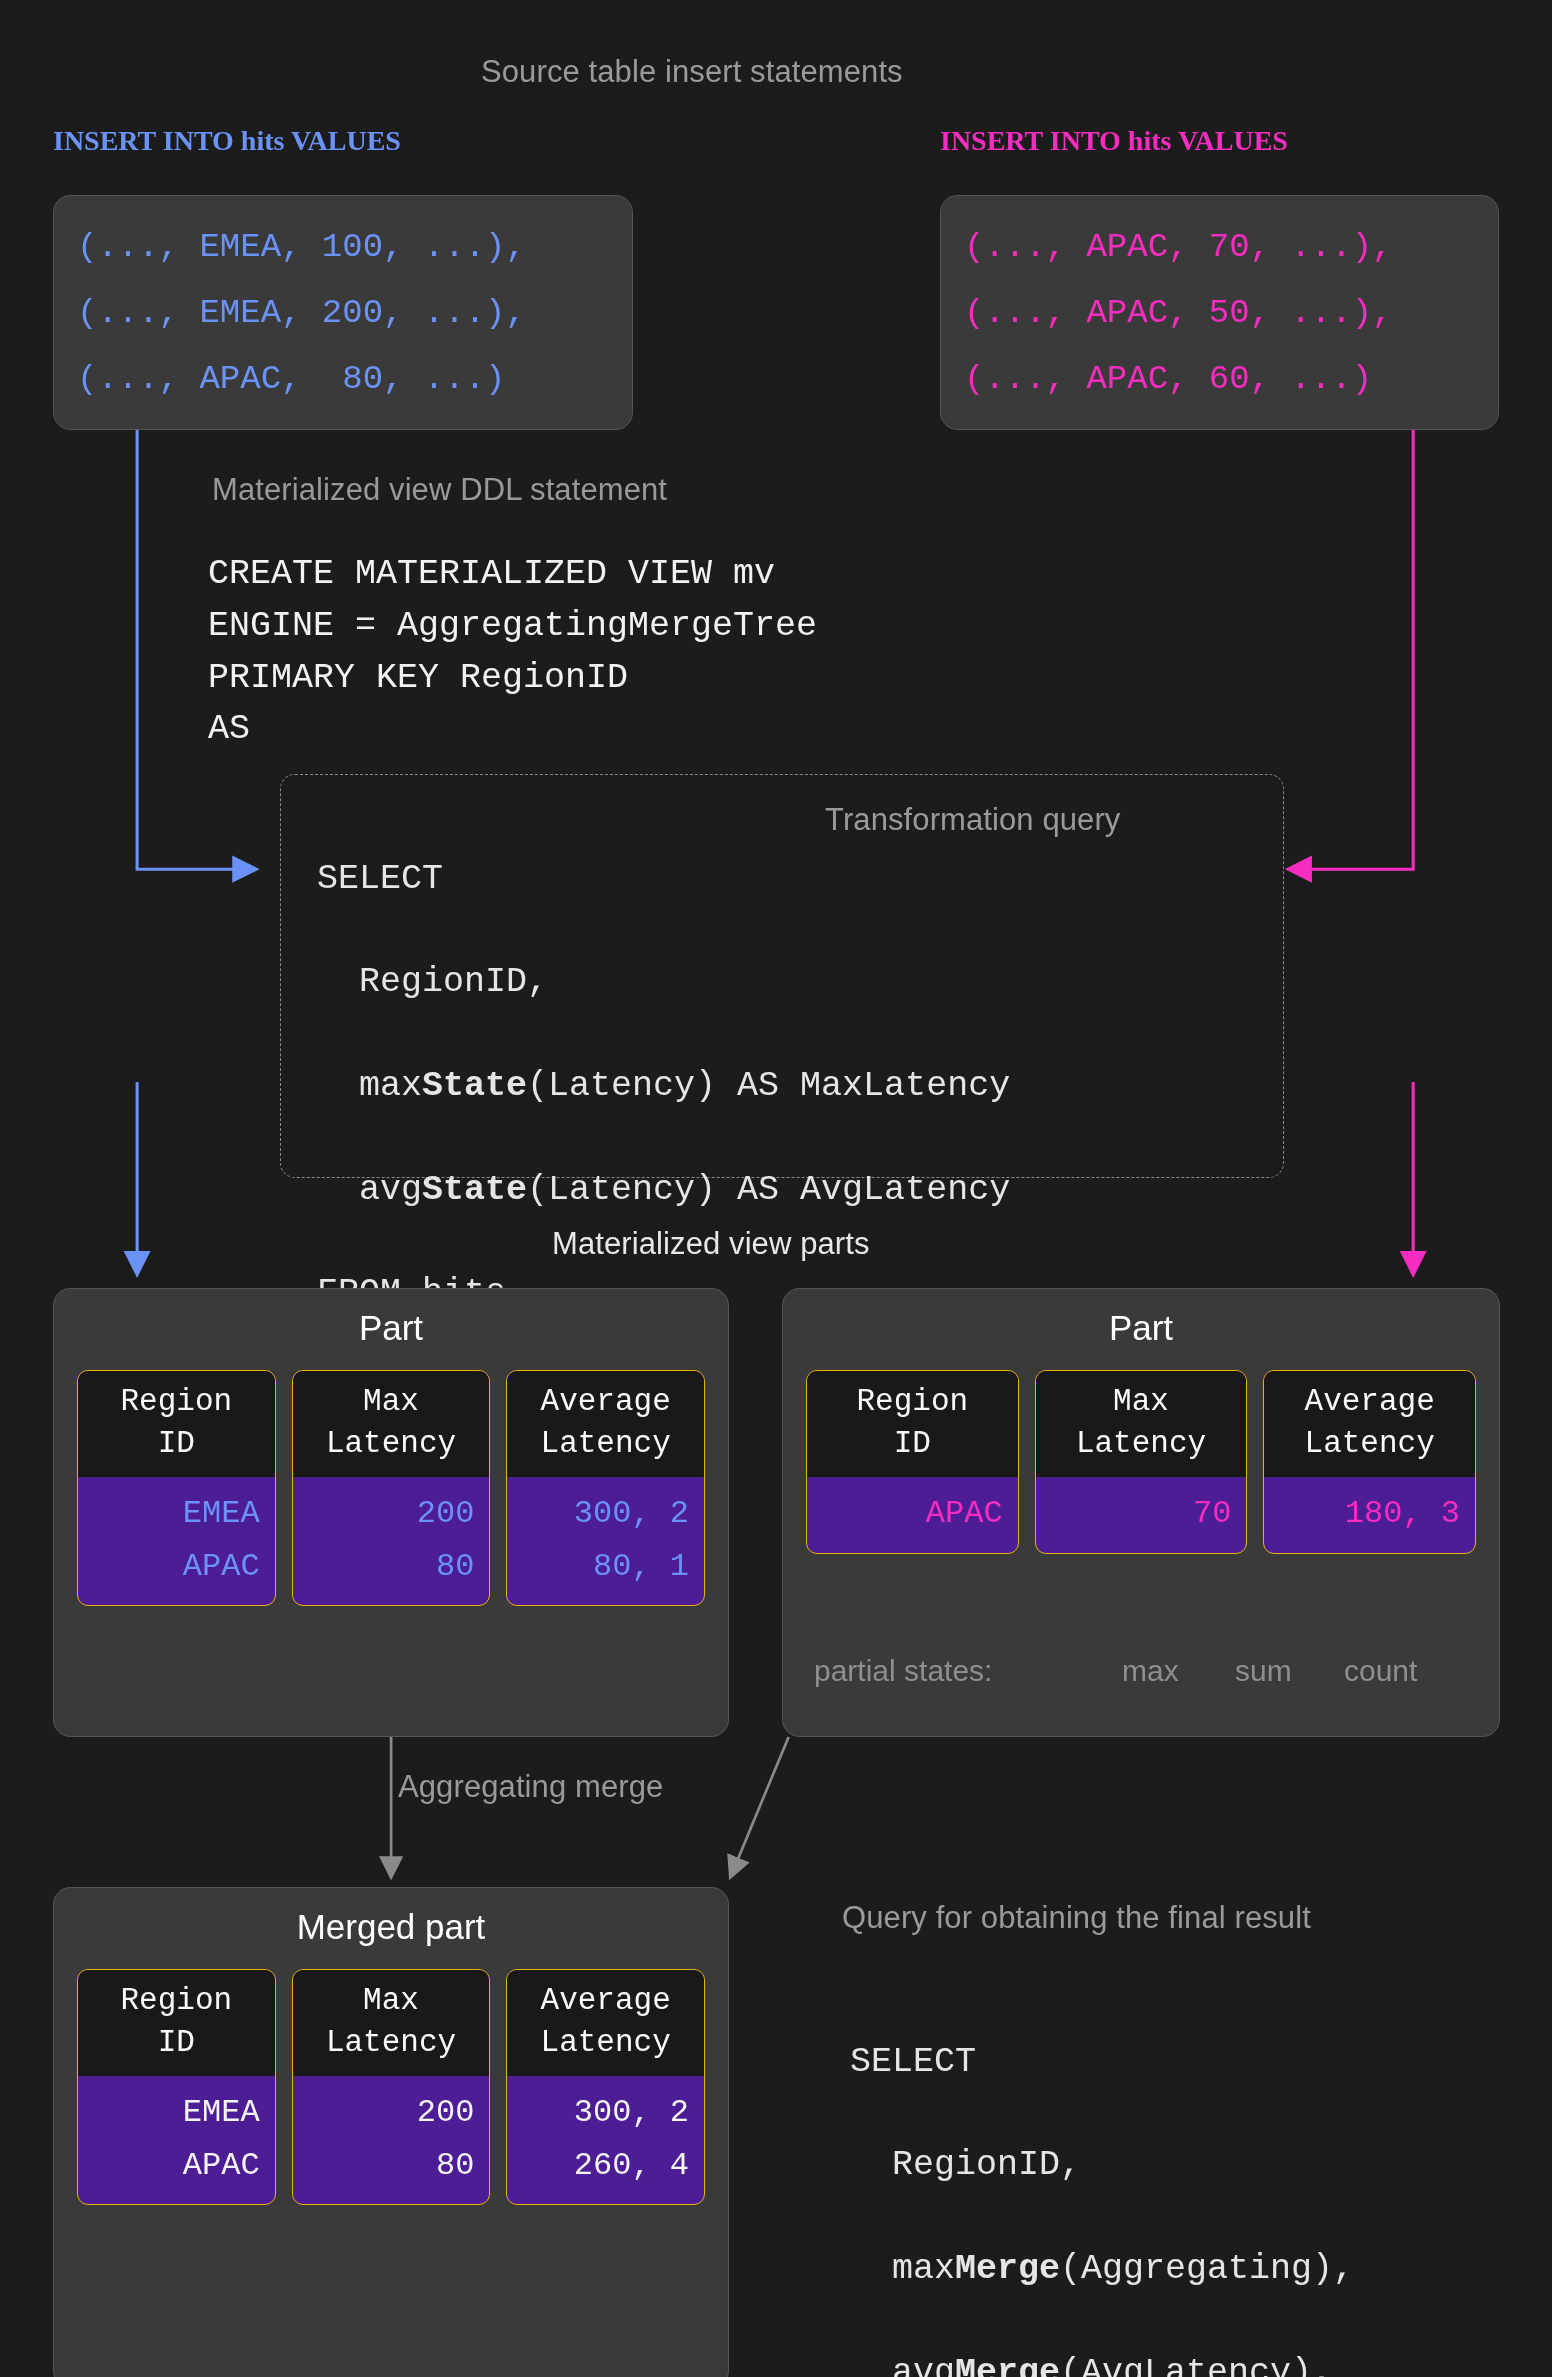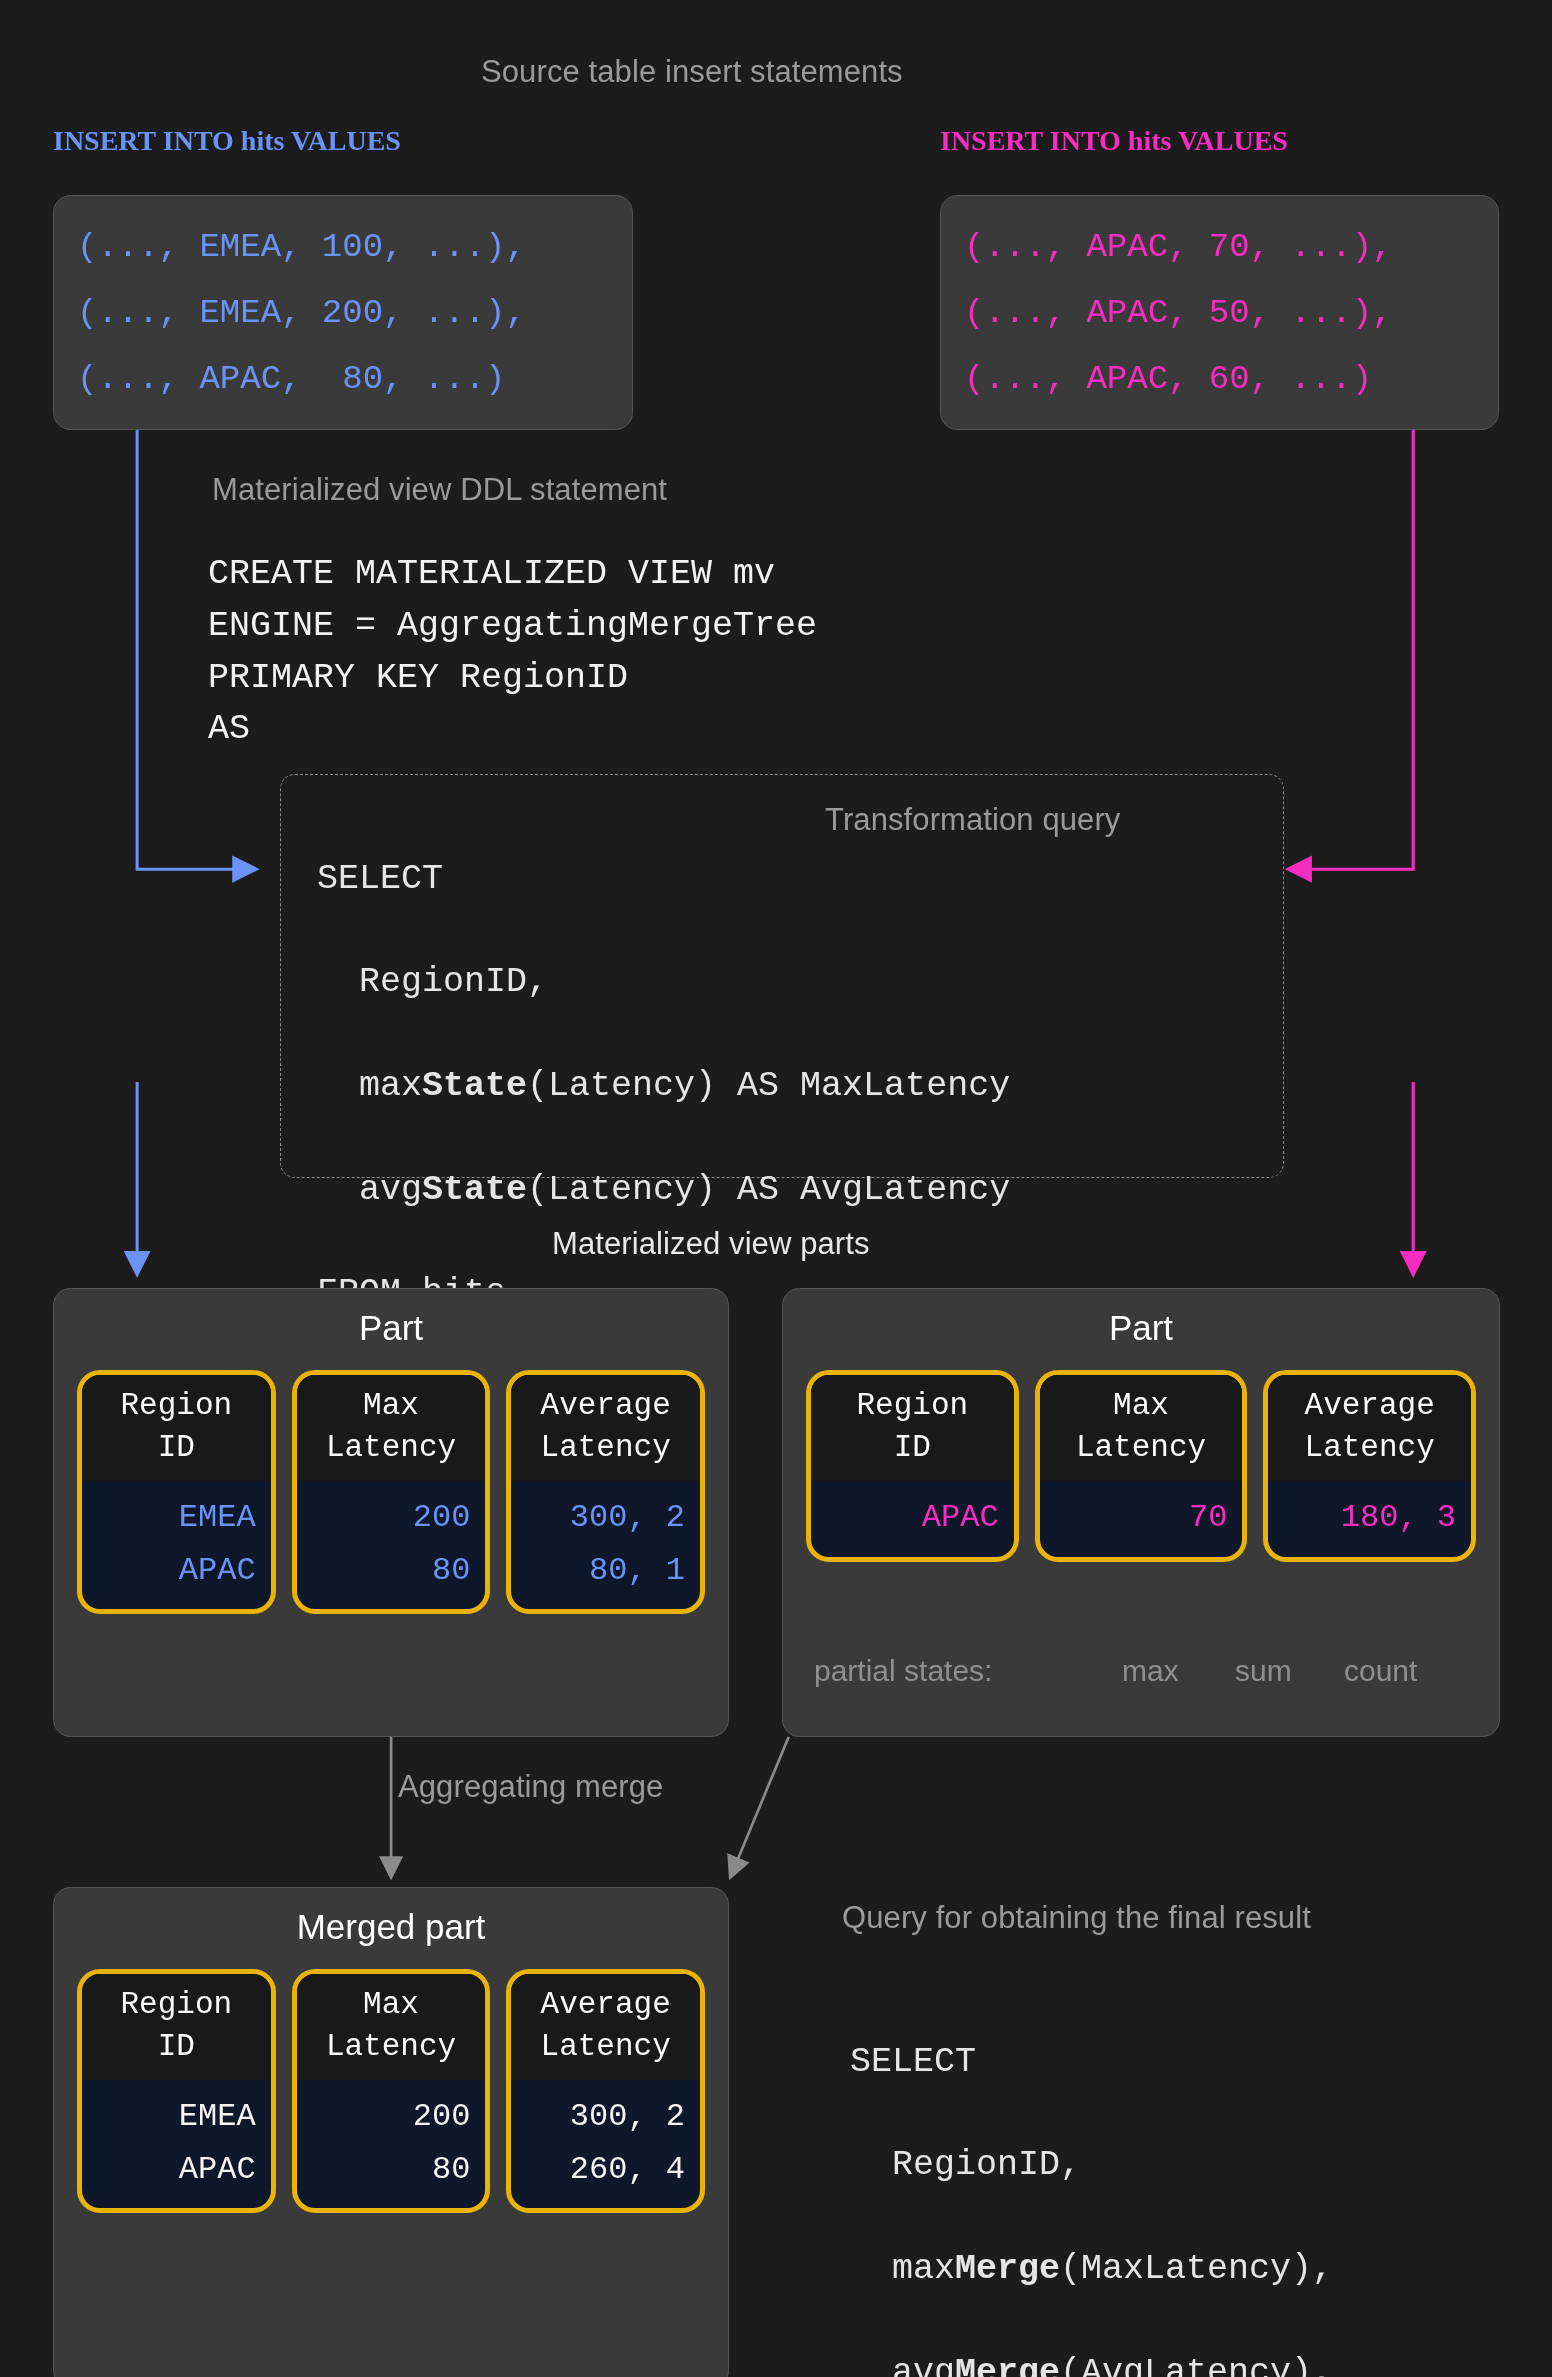--- a/index.html
+++ b/index.html
@@ -53,21 +53,21 @@
   
   .part-box{
     background:#3a3a3a;border:1px solid #565656;border-radius:17.5px;
     box-sizing:border-box;
   }
   .part-title{
     color:#ffffff;font-size:35px;text-align:center;
   }
   .cols{display:flex;gap:16px;}
   .col{
-    background:#0f172a;border:5px solid #eab308;border-radius:23px;
+    background:#4c1d95;border:1px solid #eab308;border-radius:11px;
     overflow:hidden;box-sizing:border-box;flex:1;
   }
   .col-head{
     background:#191919;color:#fafafa;text-align:center;
     font-family:"Liberation Mono","DejaVu Sans Mono",monospace;
     font-size:31px;line-height:1.35;padding:10.8px 4px 12px 4px;white-space:pre-line;
   }
   .col-body{padding:10.8px 15px 12px 15px;}
   .cell{
     font-family:"Liberation Mono","DejaVu Sans Mono",monospace;
@@ -242,18 +242,18 @@
         <div class="cell w">260, 4</div>
       </div>
     </div>
   </div>
 </div>
 
 <div class="abs caption" style="left:842px;top:1900px;">Query for obtaining the final result</div>
 <div class="abs tq-code" style="left:850px;top:1985px;">
 <div><span>SELECT</span></div>
 <div><span>  RegionID,</span></div>
-<div><span>  max</span><b>Merge</b><span>(MaxLatency),</span></div>
+<div><span>  max</span><b>Merge</b><span>(Aggregating),</span></div>
 <div><span>  avg</span><b>Merge</b><span>(AvgLatency),</span></div>
 
 
 </div>
 
 
 </body></html>

